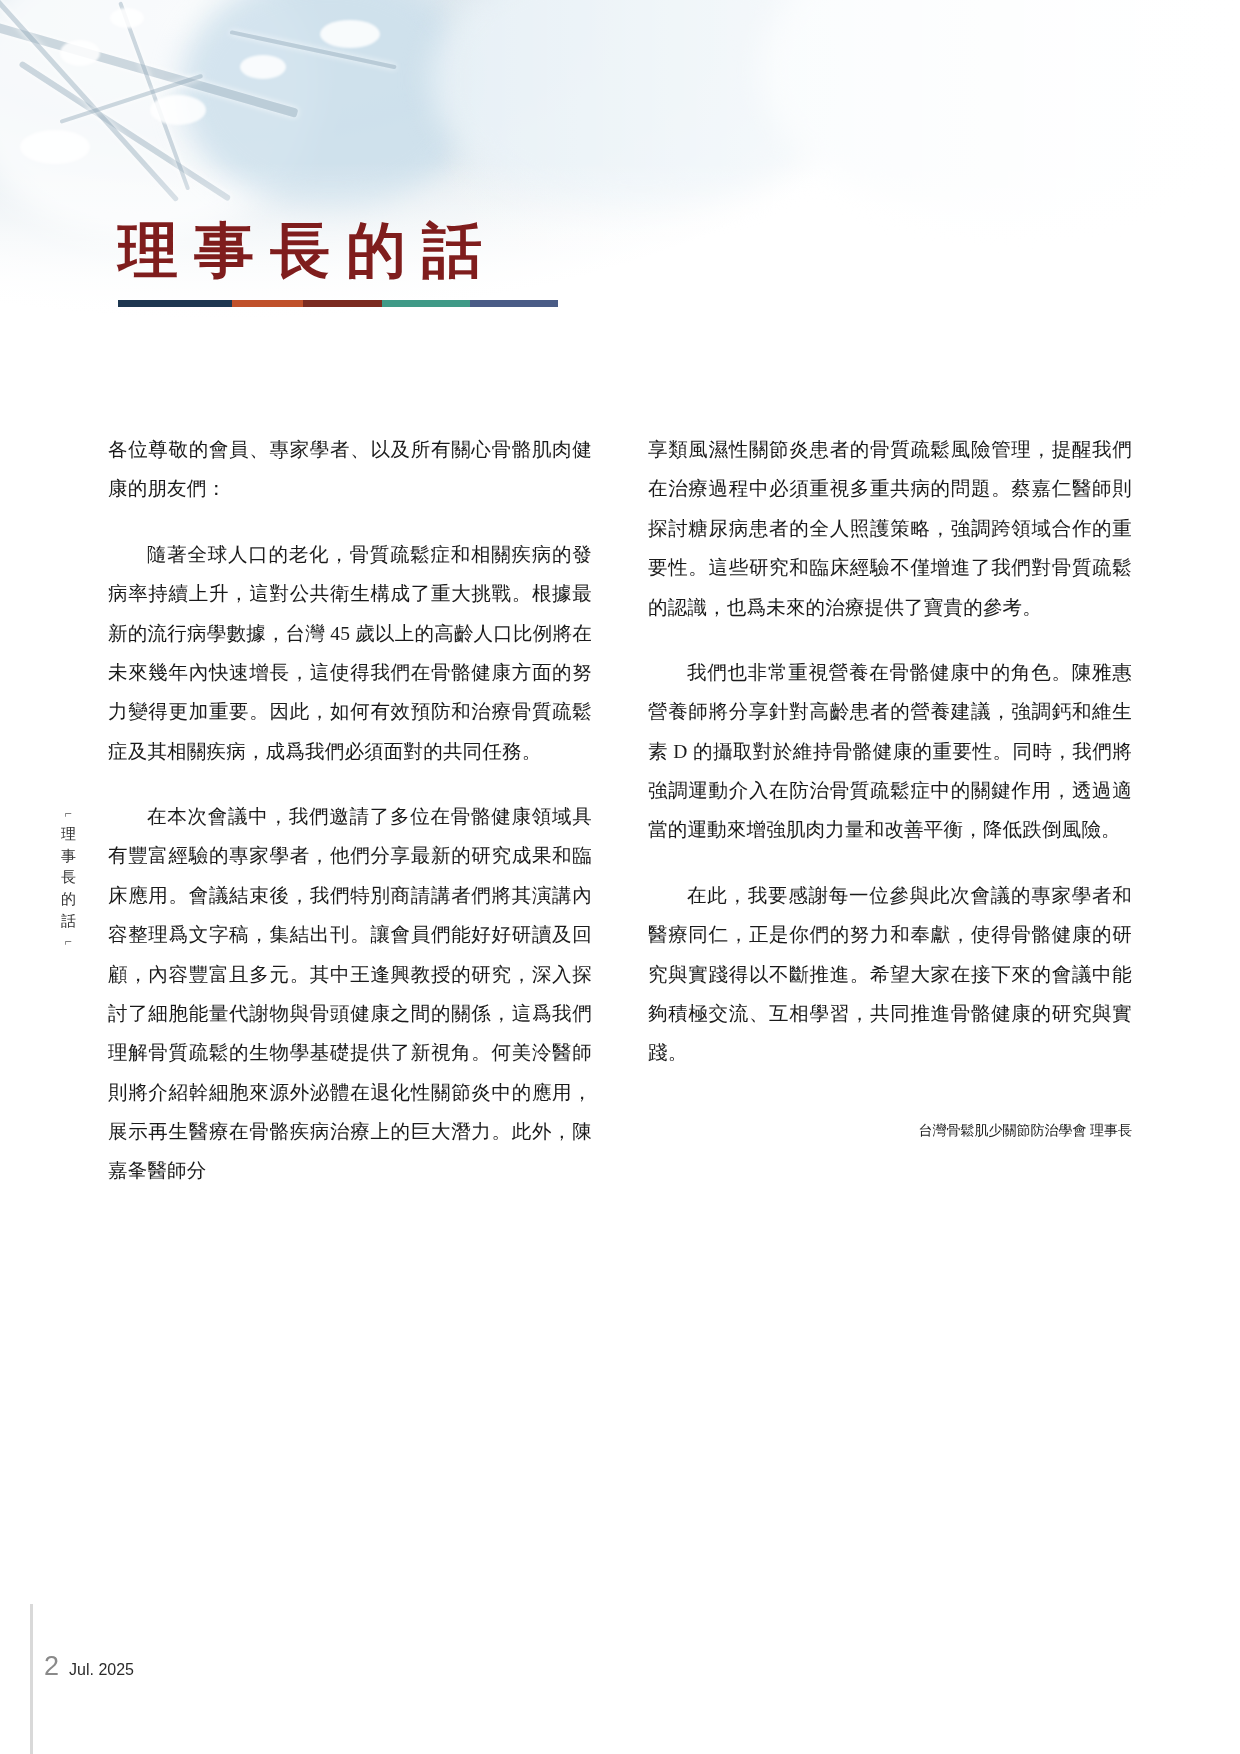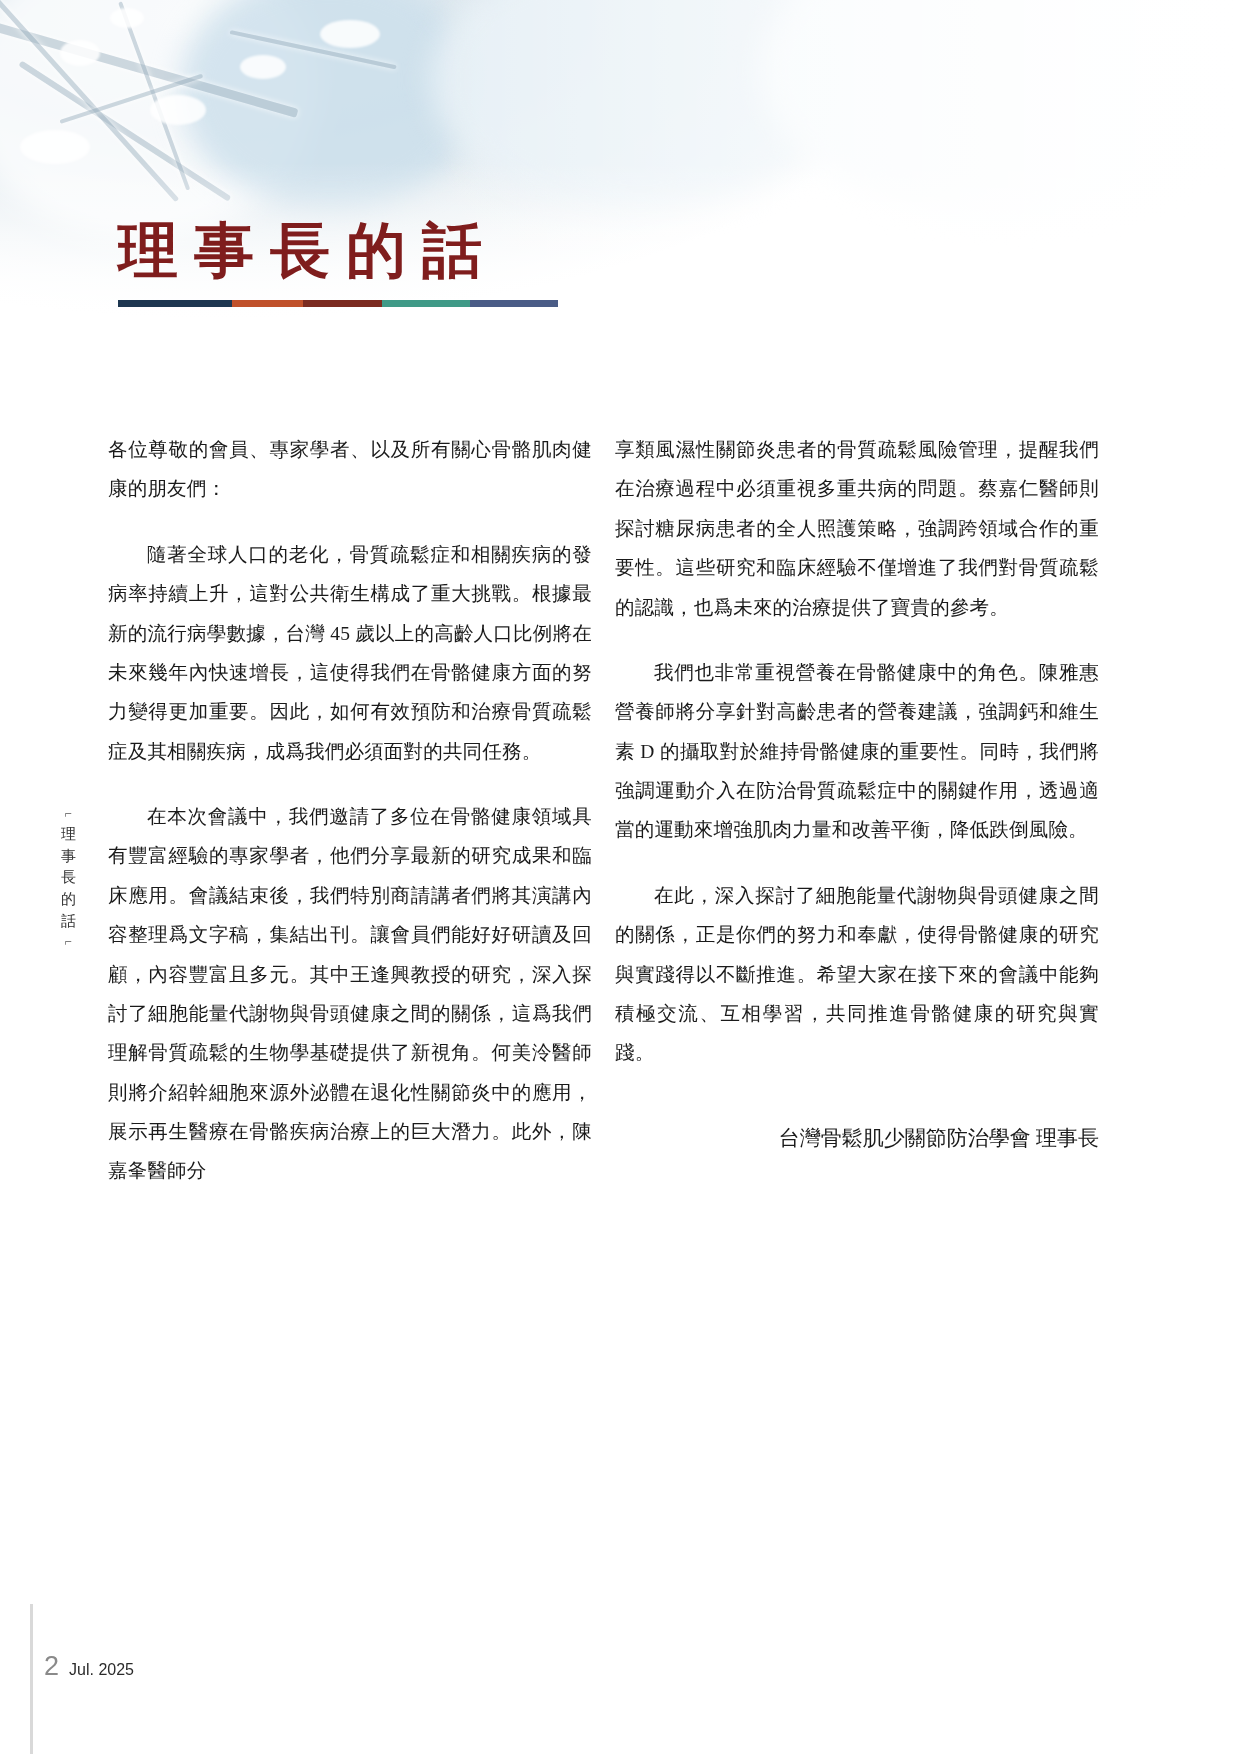--- a/index.html
+++ b/index.html
@@ -107,40 +107,40 @@
   }
   .side-tab .ch { display: block; }
 
   
   .content {
     position: absolute;
     left: 108px;
     top: 430px;
     width: 1024px;
     display: flex;
-    gap: 23px;
+    gap: 56px;
   }
   .col {
     width: 484px;
   }
   p.para {
     margin: 0 0 26px 0;
     font-size: 19.5px;
     line-height: 2.02;
     color: #1a1a1a;
     text-align: justify;
     text-justify: inter-ideograph;
     letter-spacing: 0.2px;
   }
   p.indent { text-indent: 2em; }
 
   .signature {
     margin-top: 44px;
     text-align: right;
-    font-size: 21px;
+    font-size: 14px;
     line-height: 2.0;
     color: #1a1a1a;
   }
 
   
   .footer {
     position: absolute;
     left: 44px;
     bottom: 72px;
     display: flex;
@@ -220,21 +220,21 @@
 
   <div class="col">
     <p class="para">各位尊敬的會員、專家學者、以及所有關心骨骼肌肉健康的朋友們：</p>
     <p class="para indent">隨著全球人口的老化，骨質疏鬆症和相關疾病的發病率持續上升，這對公共衛生構成了重大挑戰。根據最新的流行病學數據，台灣 45 歲以上的高齡人口比例將在未來幾年內快速增長，這使得我們在骨骼健康方面的努力變得更加重要。因此，如何有效預防和治療骨質疏鬆症及其相關疾病，成爲我們必須面對的共同任務。</p>
     <p class="para indent">在本次會議中，我們邀請了多位在骨骼健康領域具有豐富經驗的專家學者，他們分享最新的研究成果和臨床應用。會議結束後，我們特別商請講者們將其演講內容整理爲文字稿，集結出刊。讓會員們能好好研讀及回顧，內容豐富且多元。其中王逢興教授的研究，深入探討了細胞能量代謝物與骨頭健康之間的關係，這爲我們理解骨質疏鬆的生物學基礎提供了新視角。何美泠醫師則將介紹幹細胞來源外泌體在退化性關節炎中的應用，展示再生醫療在骨骼疾病治療上的巨大潛力。此外，陳嘉夆醫師分</p>
   </div>
 
   <div class="col">
     <p class="para">享類風濕性關節炎患者的骨質疏鬆風險管理，提醒我們在治療過程中必須重視多重共病的問題。蔡嘉仁醫師則探討糖尿病患者的全人照護策略，強調跨領域合作的重要性。這些研究和臨床經驗不僅增進了我們對骨質疏鬆的認識，也爲未來的治療提供了寶貴的參考。</p>
     <p class="para indent">我們也非常重視營養在骨骼健康中的角色。陳雅惠營養師將分享針對高齡患者的營養建議，強調鈣和維生素 D 的攝取對於維持骨骼健康的重要性。同時，我們將強調運動介入在防治骨質疏鬆症中的關鍵作用，透過適當的運動來增強肌肉力量和改善平衡，降低跌倒風險。</p>
-    <p class="para indent">在此，深入探討了細胞能量代謝物與骨頭健康之間的關係，正是你們的努力和奉獻，使得骨骼健康的研究與實踐得以不斷推進。希望大家在接下來的會議中能夠積極交流、互相學習，共同推進骨骼健康的研究與實踐。</p>
+    <p class="para indent">在此，我要感謝每一位參與此次會議的專家學者和醫療同仁，正是你們的努力和奉獻，使得骨骼健康的研究與實踐得以不斷推進。希望大家在接下來的會議中能夠積極交流、互相學習，共同推進骨骼健康的研究與實踐。</p>
 
     <div class="signature">
       <div>台灣骨鬆肌少關節防治學會 理事長</div>
     </div>
   </div>
 
 </div>
 
 <div class="left-edge"></div>
 <div class="footer">

